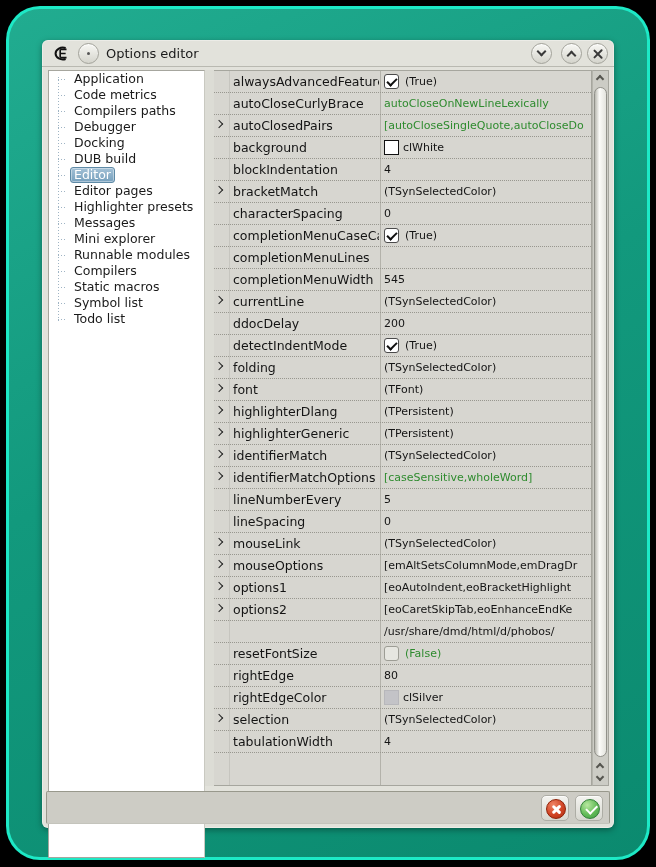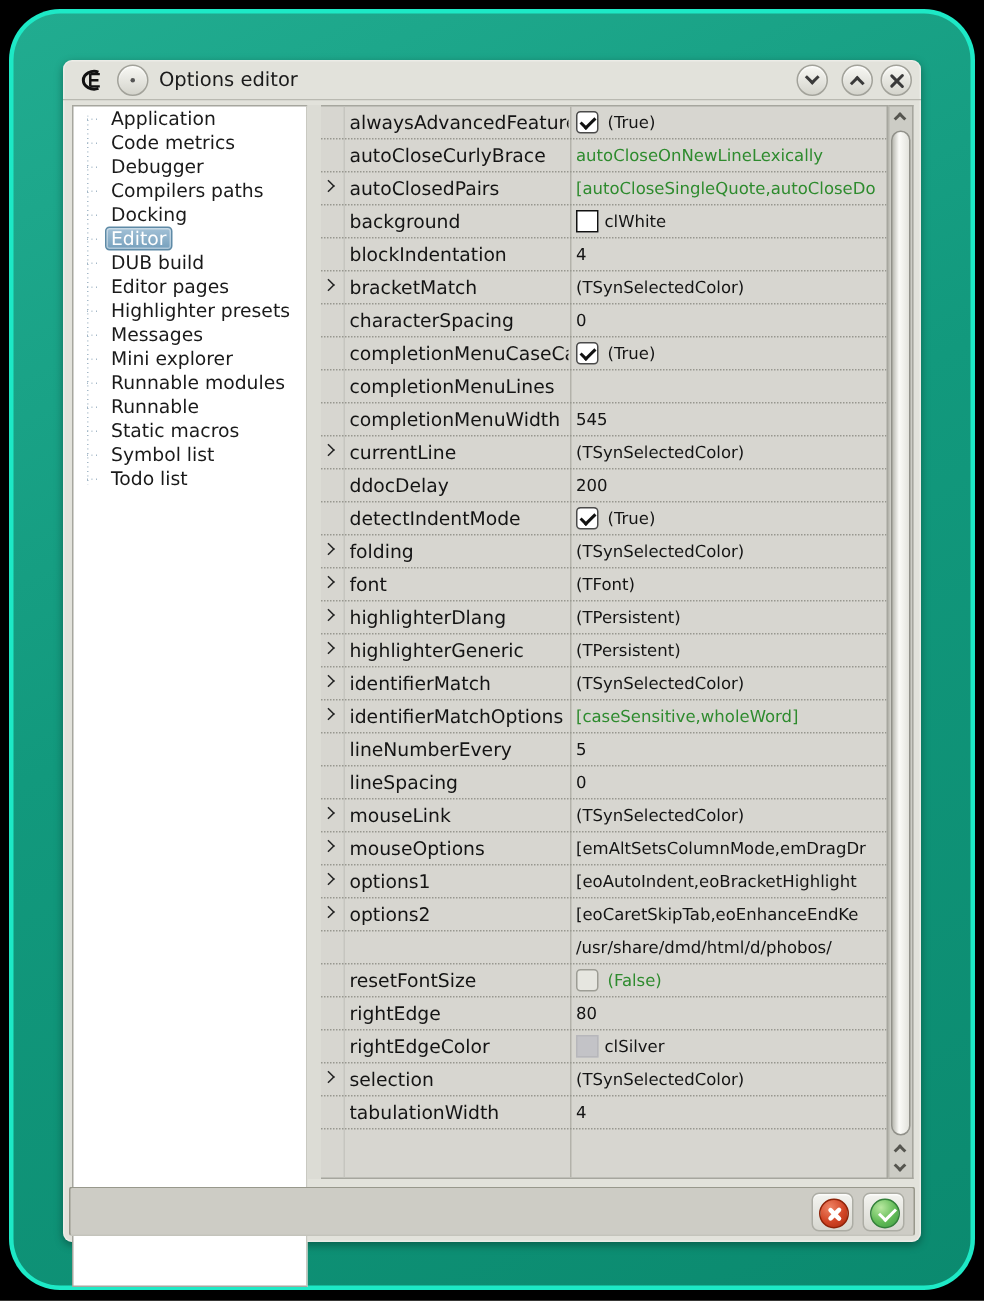--- a/index.html
+++ b/index.html
@@ -106,31 +106,31 @@
       <div class="circlebtn" style="left:519px">
           <span class="chev up"></span>
         </div>
       <div class="circlebtn xglyph" style="left:545px"></div>
     </div>
 
     <div class="tree">
       <div class="treeline"></div>
     <div class="titem"><span class="stub"></span><span class="lbl">Application</span></div>
         <div class="titem"><span class="stub"></span><span class="lbl">Code metrics</span></div>
+        <div class="titem"><span class="stub"></span><span class="lbl">Compilers paths</span></div>
         <div class="titem"><span class="stub"></span><span class="lbl">Debugger</span></div>
-        <div class="titem"><span class="stub"></span><span class="lbl">Compilers paths</span></div>
         <div class="titem"><span class="stub"></span><span class="lbl">Docking</span></div>
+        <div class="titem"><span class="stub"></span><span class="lbl">DUB build</span></div>
         <div class="titem"><span class="stub"></span><span class="lbl sel">Editor</span></div>
-        <div class="titem"><span class="stub"></span><span class="lbl">DUB build</span></div>
         <div class="titem"><span class="stub"></span><span class="lbl">Editor pages</span></div>
         <div class="titem"><span class="stub"></span><span class="lbl">Highlighter presets</span></div>
         <div class="titem"><span class="stub"></span><span class="lbl">Messages</span></div>
         <div class="titem"><span class="stub"></span><span class="lbl">Mini explorer</span></div>
         <div class="titem"><span class="stub"></span><span class="lbl">Runnable modules</span></div>
-        <div class="titem"><span class="stub"></span><span class="lbl">Runnable</span></div>
+        <div class="titem"><span class="stub"></span><span class="lbl">Compilers</span></div>
         <div class="titem"><span class="stub"></span><span class="lbl">Static macros</span></div>
         <div class="titem"><span class="stub"></span><span class="lbl">Symbol list</span></div>
         <div class="titem"><span class="stub"></span><span class="lbl">Todo list</span></div>
       </div>
 
     <div class="splitter"></div>
 
     <div class="grid">
       <div class="gcol-sep1"></div>
       <div class="gcol-sep2"></div>

